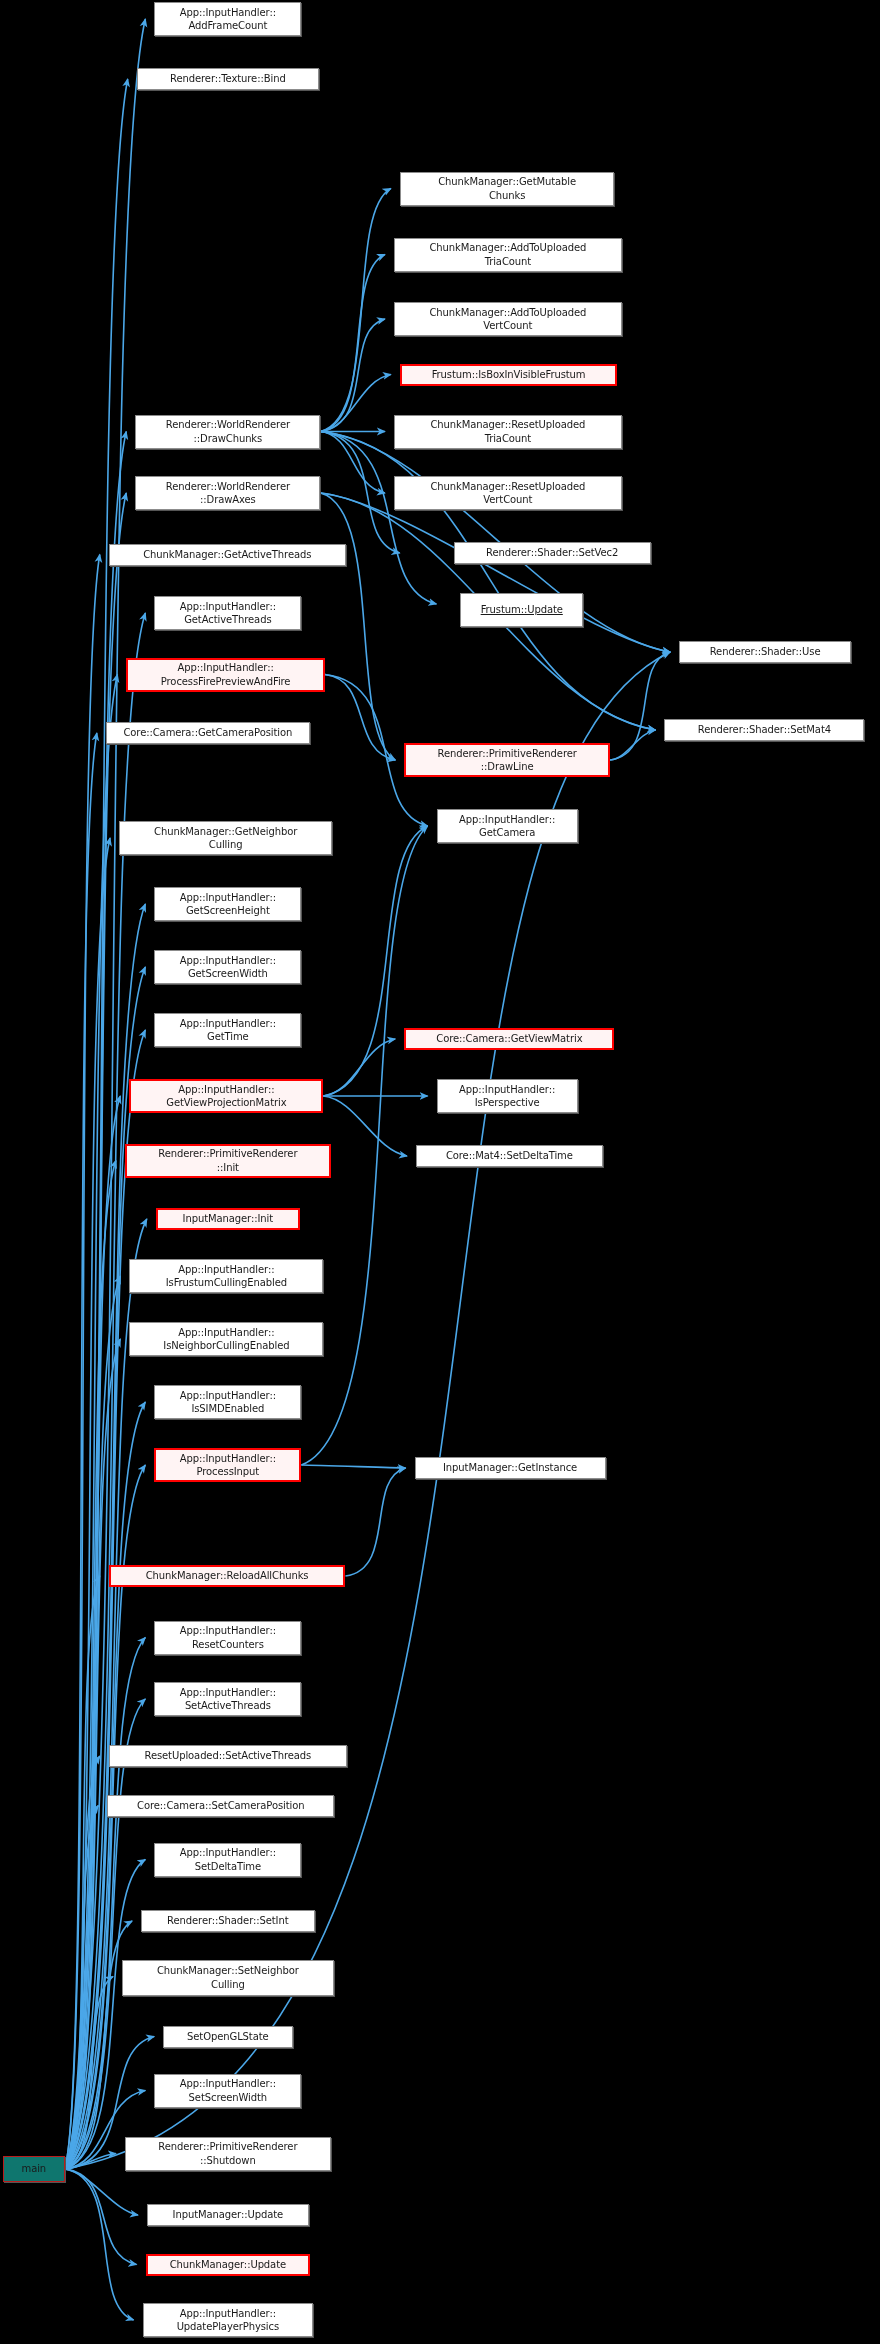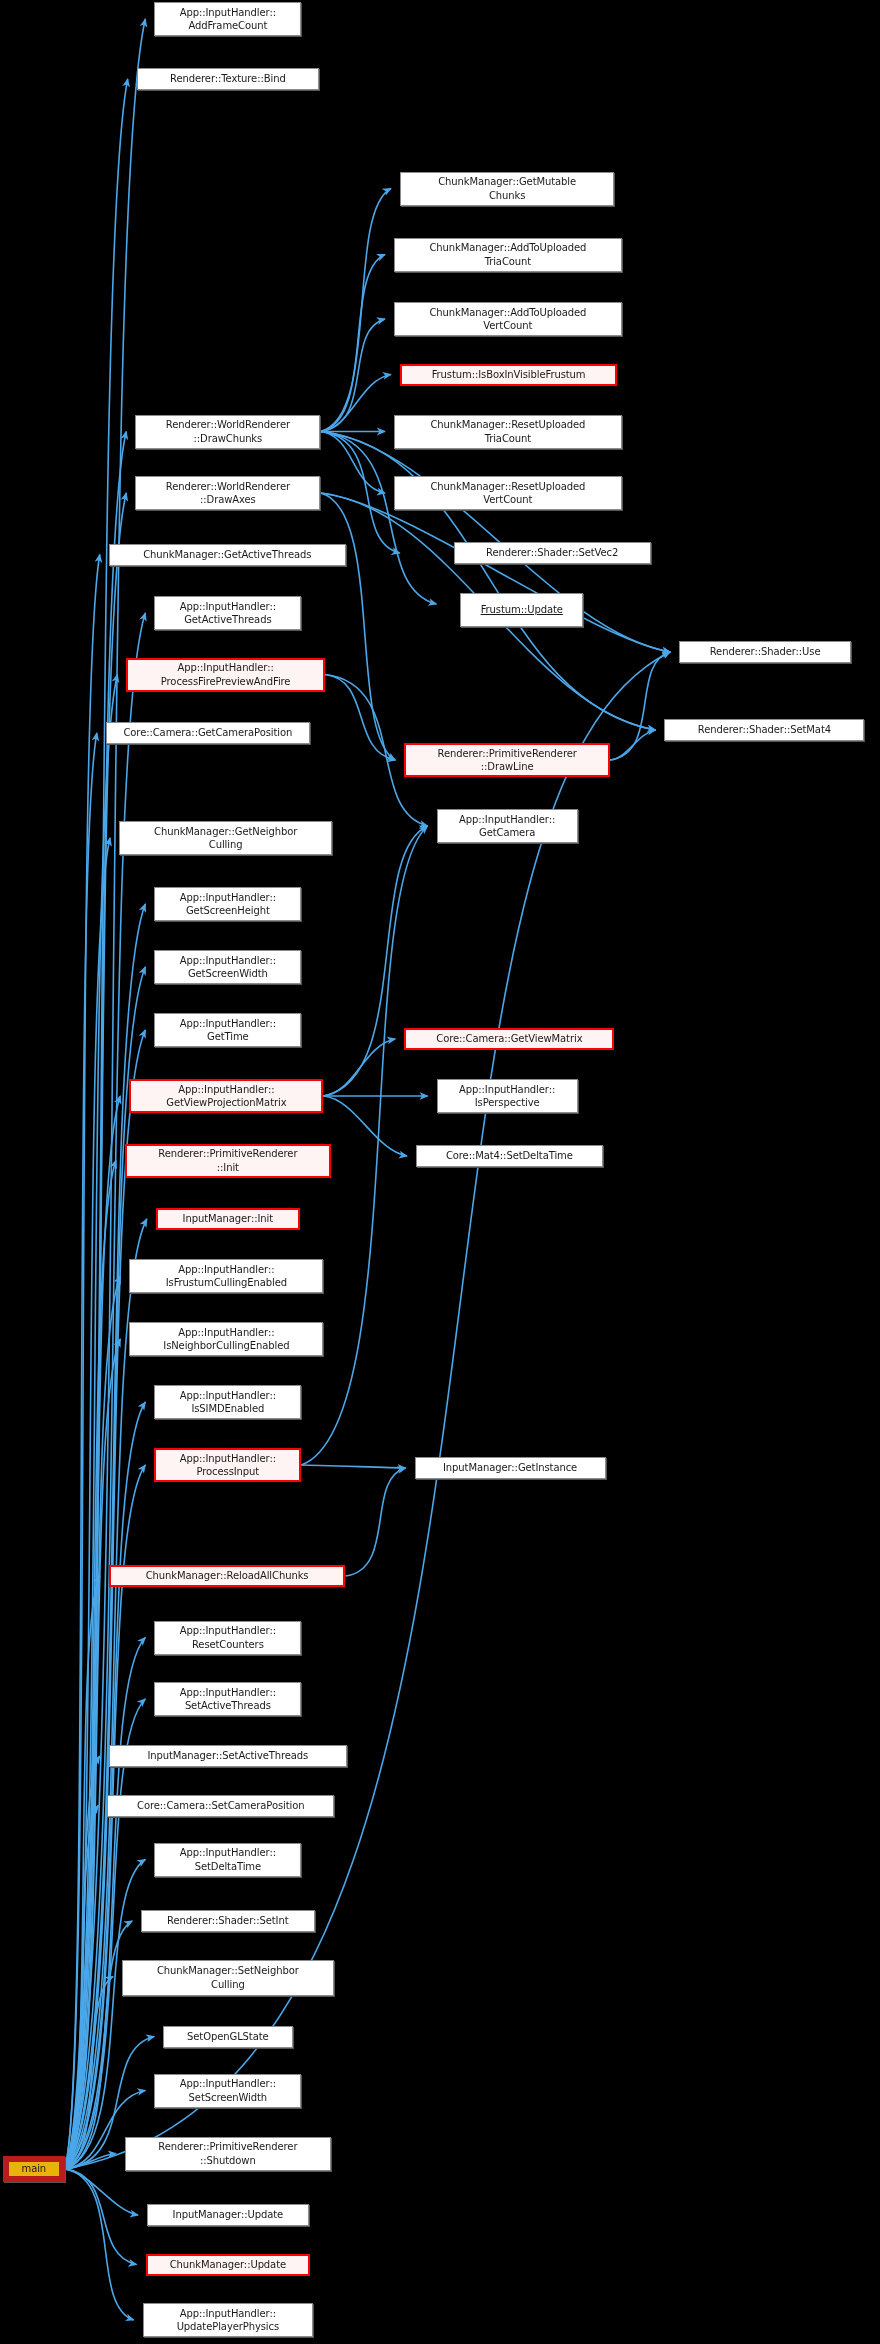--- a/index.html
+++ b/index.html
@@ -39,22 +39,22 @@
     letter-spacing: -0.1px;
     padding: 0 3px;
     white-space: pre-line;
   }
   .node.hl {
     background: #fff4f4;
     border: 2px solid #ff0000;
     box-shadow: none;
   }
   .node.root {
-    background: #eab308;
-    border: 6px solid #b91c1c;
+    background: #0f766e;
+    border: 1px solid #b91c1c;
     box-shadow: 1px 1px 0 0 #555555;
   }
 </style>
 </head>
 <body>
 
 <div id="graph">
   <svg class="edges" id="edge-layer" viewBox="0 0 880 2344">
     <defs>
       <marker id="ah" markerWidth="9" markerHeight="9" refX="8" refY="4.5" orient="auto" markerUnits="userSpaceOnUse">
@@ -180,21 +180,21 @@
       <div class="node" style="left: 154.35px; top: 1385px; width: 147px; height: 34px;">App::InputHandler::
 IsSIMDEnabled</div>
       <div class="node hl" style="left: 154.35px; top: 1448px; width: 147px; height: 34px;">App::InputHandler::
 ProcessInput</div>
       <div class="node" style="left: 414.54px; top: 1457px; width: 191.1px; height: 22px;">InputManager::GetInstance</div>
       <div class="node hl" style="left: 108.78px; top: 1565px; width: 236.67px; height: 22px;">ChunkManager::ReloadAllChunks</div>
       <div class="node" style="left: 154.35px; top: 1620.5px; width: 147px; height: 34px;">App::InputHandler::
 ResetCounters</div>
       <div class="node" style="left: 154.35px; top: 1682px; width: 147px; height: 34px;">App::InputHandler::
 SetActiveThreads</div>
-      <div class="node" style="left: 108.78px; top: 1745px; width: 238.14px; height: 22px;">InputManager::SetActiveThreads</div>
+      <div class="node" style="left: 108.78px; top: 1745px; width: 238.14px; height: 22px;">ResetUploaded::SetActiveThreads</div>
       <div class="node" style="left: 107.31px; top: 1794.5px; width: 227px; height: 22px;">Core::Camera::SetCameraPosition</div>
       <div class="node" style="left: 154.35px; top: 1842.5px; width: 147px; height: 34px;">App::InputHandler::
 SetDeltaTime</div>
       <div class="node" style="left: 141.12px; top: 1910px; width: 173.46px; height: 22px;">Renderer::Shader::SetInt</div>
       <div class="node" style="left: 122.01px; top: 1959.5px; width: 211.68px; height: 36px;">ChunkManager::SetNeighbor
 Culling</div>
       <div class="node" style="left: 163.17px; top: 2025.5px; width: 129.36px; height: 22px;">SetOpenGLState</div>
       <div class="node" style="left: 154.35px; top: 2073.5px; width: 147px; height: 34px;">App::InputHandler::
 SetScreenWidth</div>
       <div class="node" style="left: 124.95px; top: 2136.5px; width: 205.8px; height: 34px;">Renderer::PrimitiveRenderer

